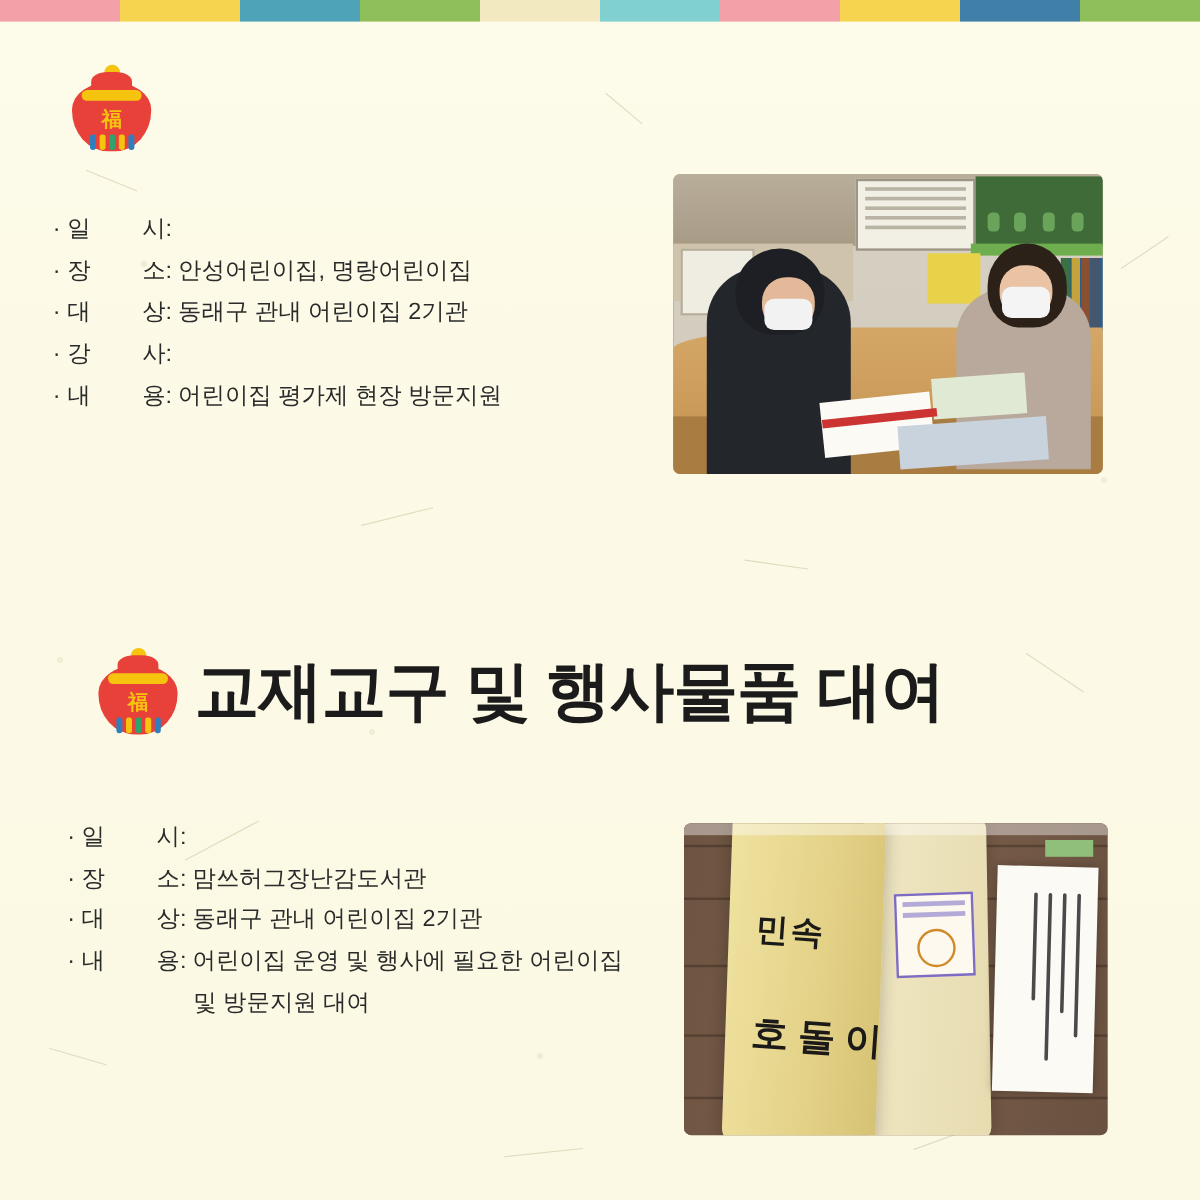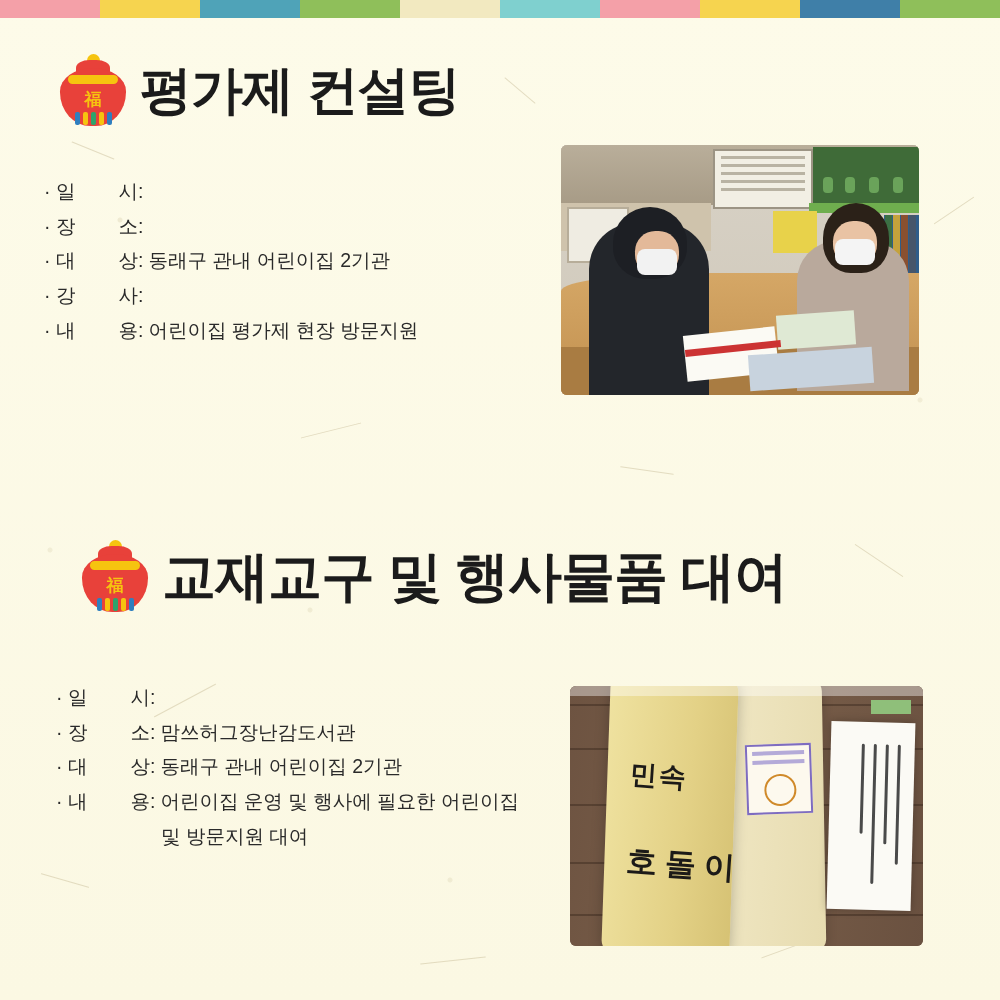--- a/index.html
+++ b/index.html
@@ -368,39 +368,39 @@
         <div class="tie"></div>
         <div class="luck">福</div>
         <div class="stripes">
           <i style="background:#2f7fbf"></i>
             <i style="background:#f6c40f"></i>
             <i style="background:#2fa36b"></i>
             <i style="background:#f6c40f"></i>
             <i style="background:#2f7fbf"></i>
         </div>
       </div>
-      <div class="title">평가제 컨설팅</div>
     </div>
 
     <div class="info-list">
       <div class="info-row">
         <span class="dot">·</span>
         <span class="key">
           <span class="k1">일</span>
           <span class="k2">시</span>
         </span>
         <span class="sep">:</span>
       </div>
       <div class="info-row">
         <span class="dot">·</span>
         <span class="key">
           <span class="k1">장</span>
           <span class="k2">소</span>
         </span>
         <span class="sep">:</span>
+        <span class="val">안성어린이집, 명랑어린이집</span>
       </div>
       <div class="info-row">
         <span class="dot">·</span>
         <span class="key">
           <span class="k1">대</span>
           <span class="k2">상</span>
         </span>
         <span class="sep">:</span>
         <span class="val">동래구 관내 어린이집 2기관</span>
       </div>

